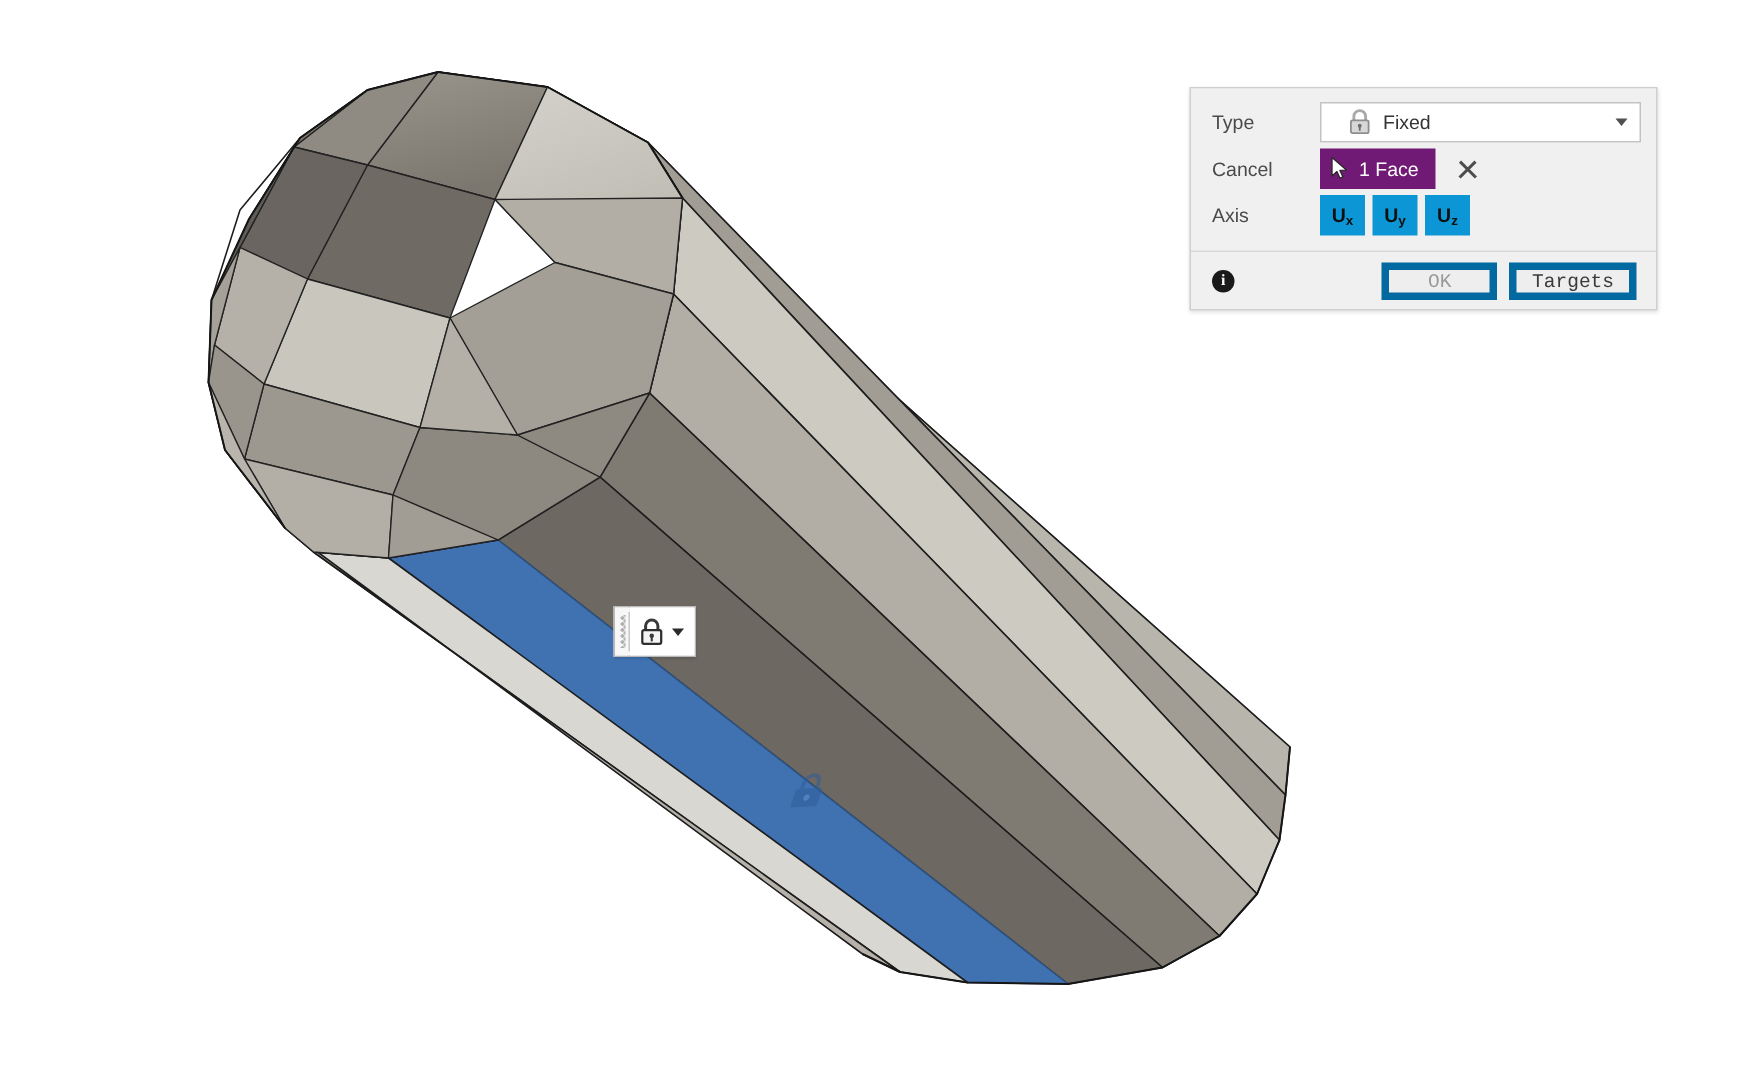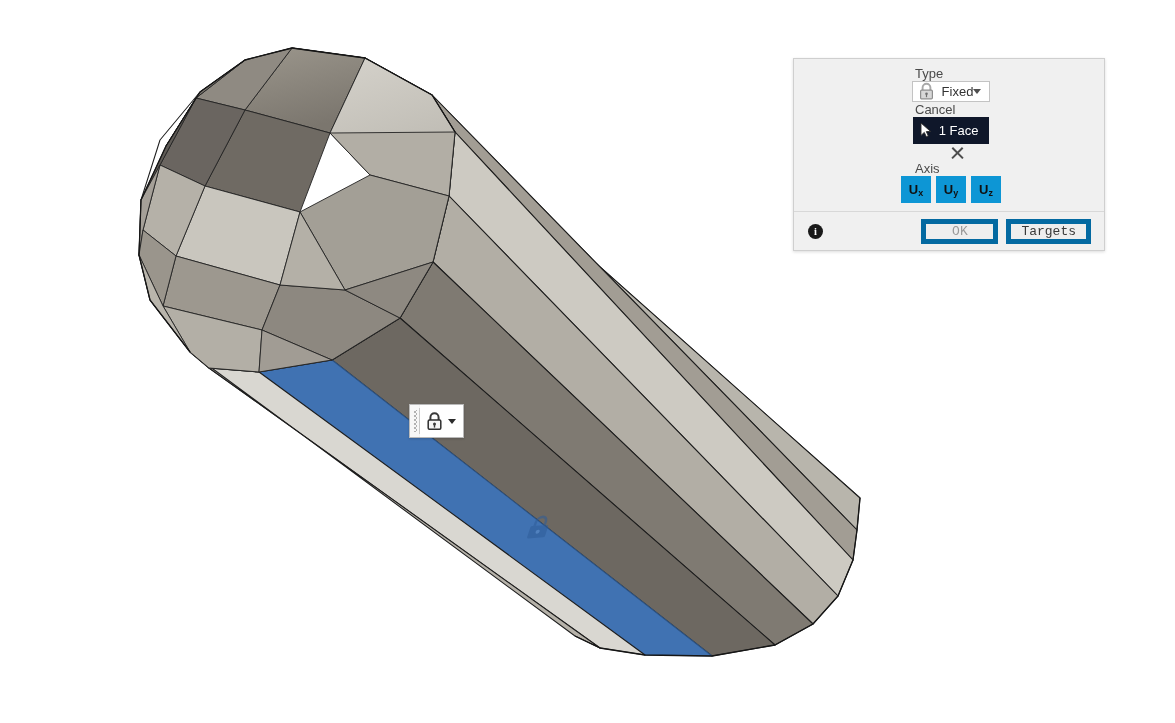--- a/index.html
+++ b/index.html
@@ -137,59 +137,58 @@
   #panel-body {
     background: #f0f0f0;
     padding: 7px 0 8px 0;
     border-bottom: 1px solid #d8d8d8;
   }
   .prow {
     display: flex;
     align-items: center;
     min-height: 31px;
     padding: 0 10px 0 14px;
-    flex-direction: column;
   }
   .plabel {
     width: 72px;
     flex: none;
     font-size: 13px;
     color: #4a4a4a;
   }
 
   
   .select-box {
     flex: 1;
     height: 27px;
     background: #ffffff;
     border: 1px solid #c3c3c3;
     display: flex;
     align-items: center;
-    padding: 0 6px 0 5px;
+    padding: 0 6px 0 17px;
     box-sizing: border-box;
     cursor: pointer;
   }
   .select-value {
     flex: 1;
     font-size: 13px;
     color: #333333;
     margin-left: 7px;
   }
   .select-caret {
     width: 0; height: 0;
     border-left: 4px solid transparent;
     border-right: 4px solid transparent;
     border-top: 5px solid #4f4f4f;
     margin-right: 2px;
   }
 
   
   .target-chip {
     height: 27px;
-    background: #0f172a;
+    background: #701a75;
     display: inline-flex;
     align-items: center;
     padding: 0 11px 0 6px;
     color: #ffffff;
     font-size: 13px;
     cursor: pointer;
     user-select: none;
   }
   .target-chip .chip-label { margin-left: 5px; }
   .clear-x {

